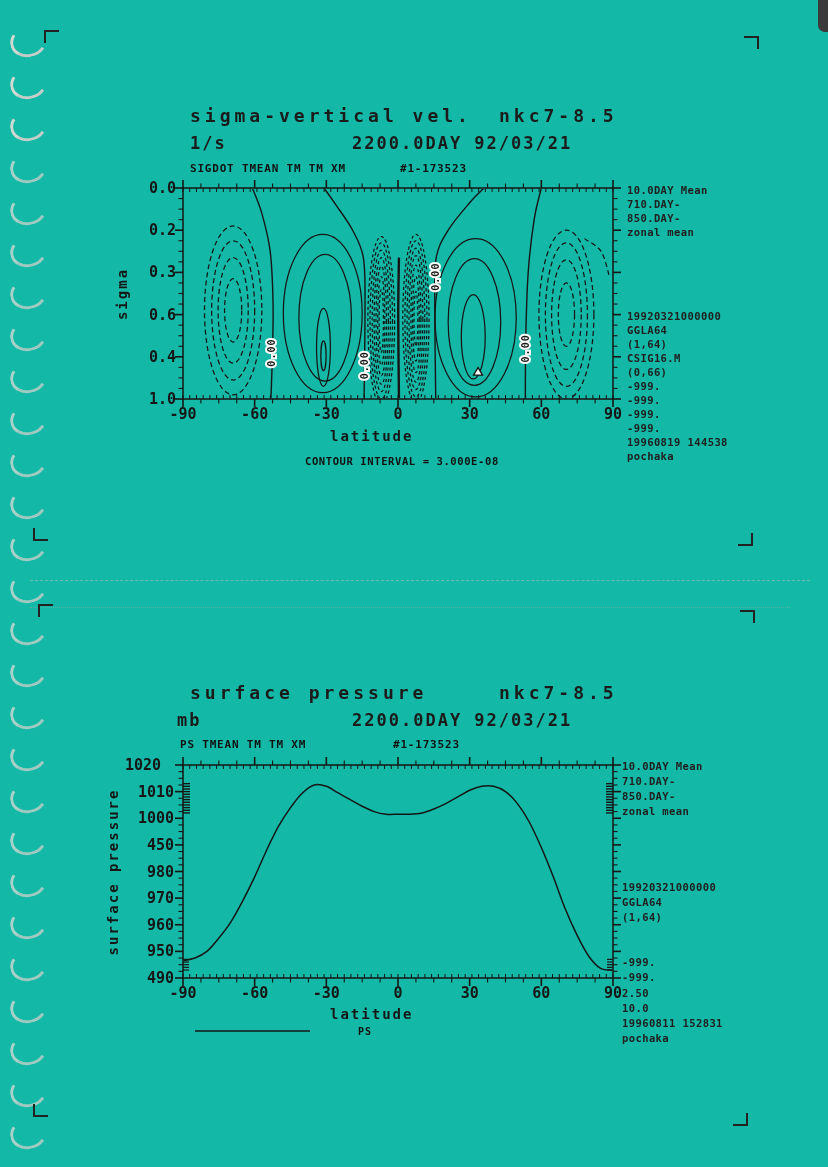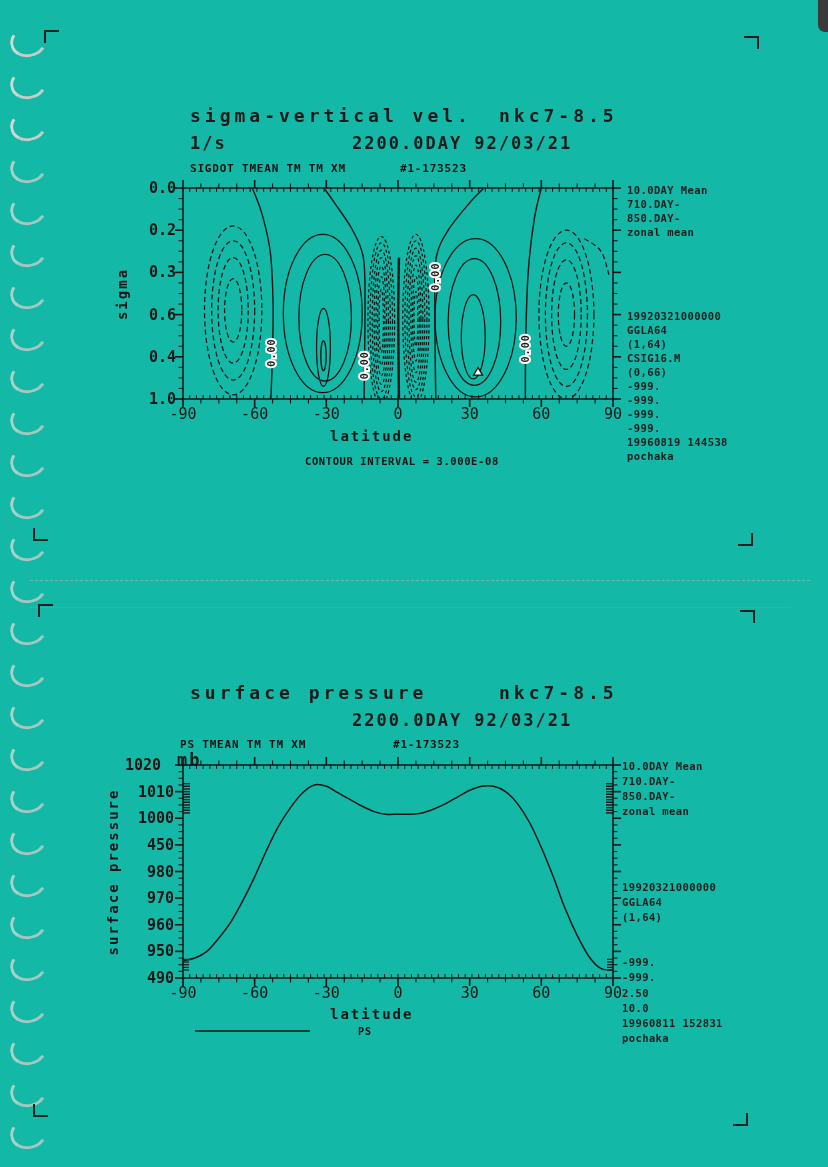--- a/index.html
+++ b/index.html
@@ -2,21 +2,21 @@
 <html><head>
 <meta charset="utf-8">
 <style>
   html,body{margin:0;padding:0;background:#e8e8e6;}
   .page{position:relative;width:828px;height:1167px;background:#14b8a6;overflow:hidden;
         font-family:"DejaVu Sans Mono","Liberation Mono",monospace;color:#141414;}
   .abs{position:absolute;white-space:pre;}
   .title-big{font-size:18px;letter-spacing:4px;font-weight:bold;color:#1b1b1b;}
   .title-mid{font-size:17px;letter-spacing:2px;font-weight:bold;color:#1b1b1b;}
   .hdr-small{font-size:11px;font-weight:bold;letter-spacing:0.8px;color:#111;}
-  .ticklab{font-size:15px;font-weight:normal;color:#161616;}
+  .ticklab{font-size:15px;font-weight:bold;color:#161616;}
   .ticklab-y{font-size:15px;font-weight:bold;color:#161616;text-align:right;}
   .axis-name{font-size:14px;letter-spacing:2px;font-weight:bold;color:#161616;}
   .margin-note{font-size:10.5px;font-weight:bold;letter-spacing:0.4px;color:#202020;}
   .footnote{font-size:10.5px;font-weight:bold;letter-spacing:0.6px;color:#111;}
   .rot{transform:rotate(-90deg);transform-origin:center center;}
   .corner{position:absolute;width:13px;height:11px;}
   .binder{position:absolute;width:31px;height:25px;border-radius:50%;
           border:3px solid transparent;border-bottom-color:#cfcfca;border-left-color:#dadad6;
           transform:rotate(-14deg);opacity:.85;}
   .scanline{position:absolute;height:0;}
@@ -594,21 +594,21 @@
   <div class="abs title-mid" style="left:190px;top:133px;">1/s</div>
   <div class="abs title-mid" style="left:352px;top:133px;">2200.0DAY 92/03/21</div>
   <div class="abs hdr-small" style="left:190px;top:162px;">SIGDOT TMEAN TM TM XM</div>
   <div class="abs hdr-small" style="left:400px;top:162px;">#1-173523</div>
   <div class="abs axis-name rot" style="left:80px;top:286px;width:84px;text-align:center;">sigma</div>
   <div class="abs axis-name" style="left:330px;top:428px;">latitude</div>
   <div class="abs footnote" style="left:305px;top:455px;">CONTOUR INTERVAL = 3.000E-08</div>
 
   <div class="abs title-big" style="left:190px;top:682px;">surface pressure</div>
   <div class="abs title-big" style="left:499px;top:682px;">nkc7-8.5</div>
-  <div class="abs title-mid" style="left:177px;top:710px;margin-top:40px;">mb</div>
+  <div class="abs title-mid" style="left:177px;top:710px;">mb</div>
   <div class="abs title-mid" style="left:352px;top:710px;">2200.0DAY 92/03/21</div>
   <div class="abs hdr-small" style="left:180px;top:738px;">PS TMEAN TM TM XM</div>
   <div class="abs hdr-small" style="left:393px;top:738px;">#1-173523</div>
   <div class="abs axis-name rot" style="left:-7px;top:864px;width:240px;text-align:center;">surface pressure</div>
   <div class="abs axis-name" style="left:330px;top:1006px;">latitude</div>
   <div class="abs legend-label" style="left:358px;top:1026px;">PS</div>
 
   <div id="overlay">
       <div class="abs ticklab" style="left:155px;top:405px;width:56px;text-align:center;">-90</div>
       <div class="abs ticklab" style="left:226.66666666666669px;top:405px;width:56px;text-align:center;">-60</div>

